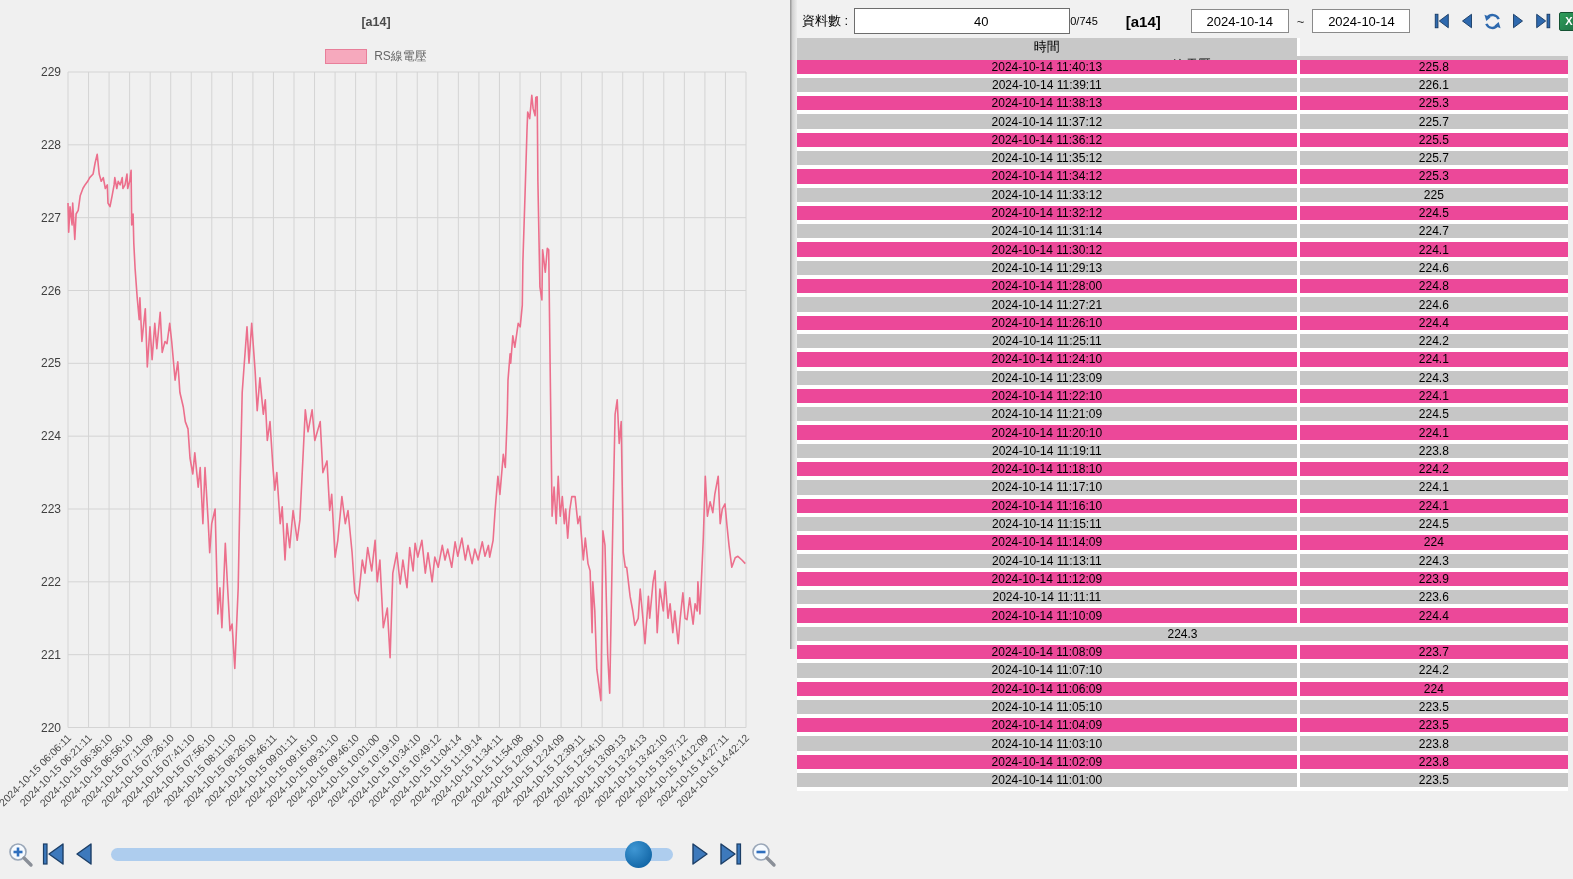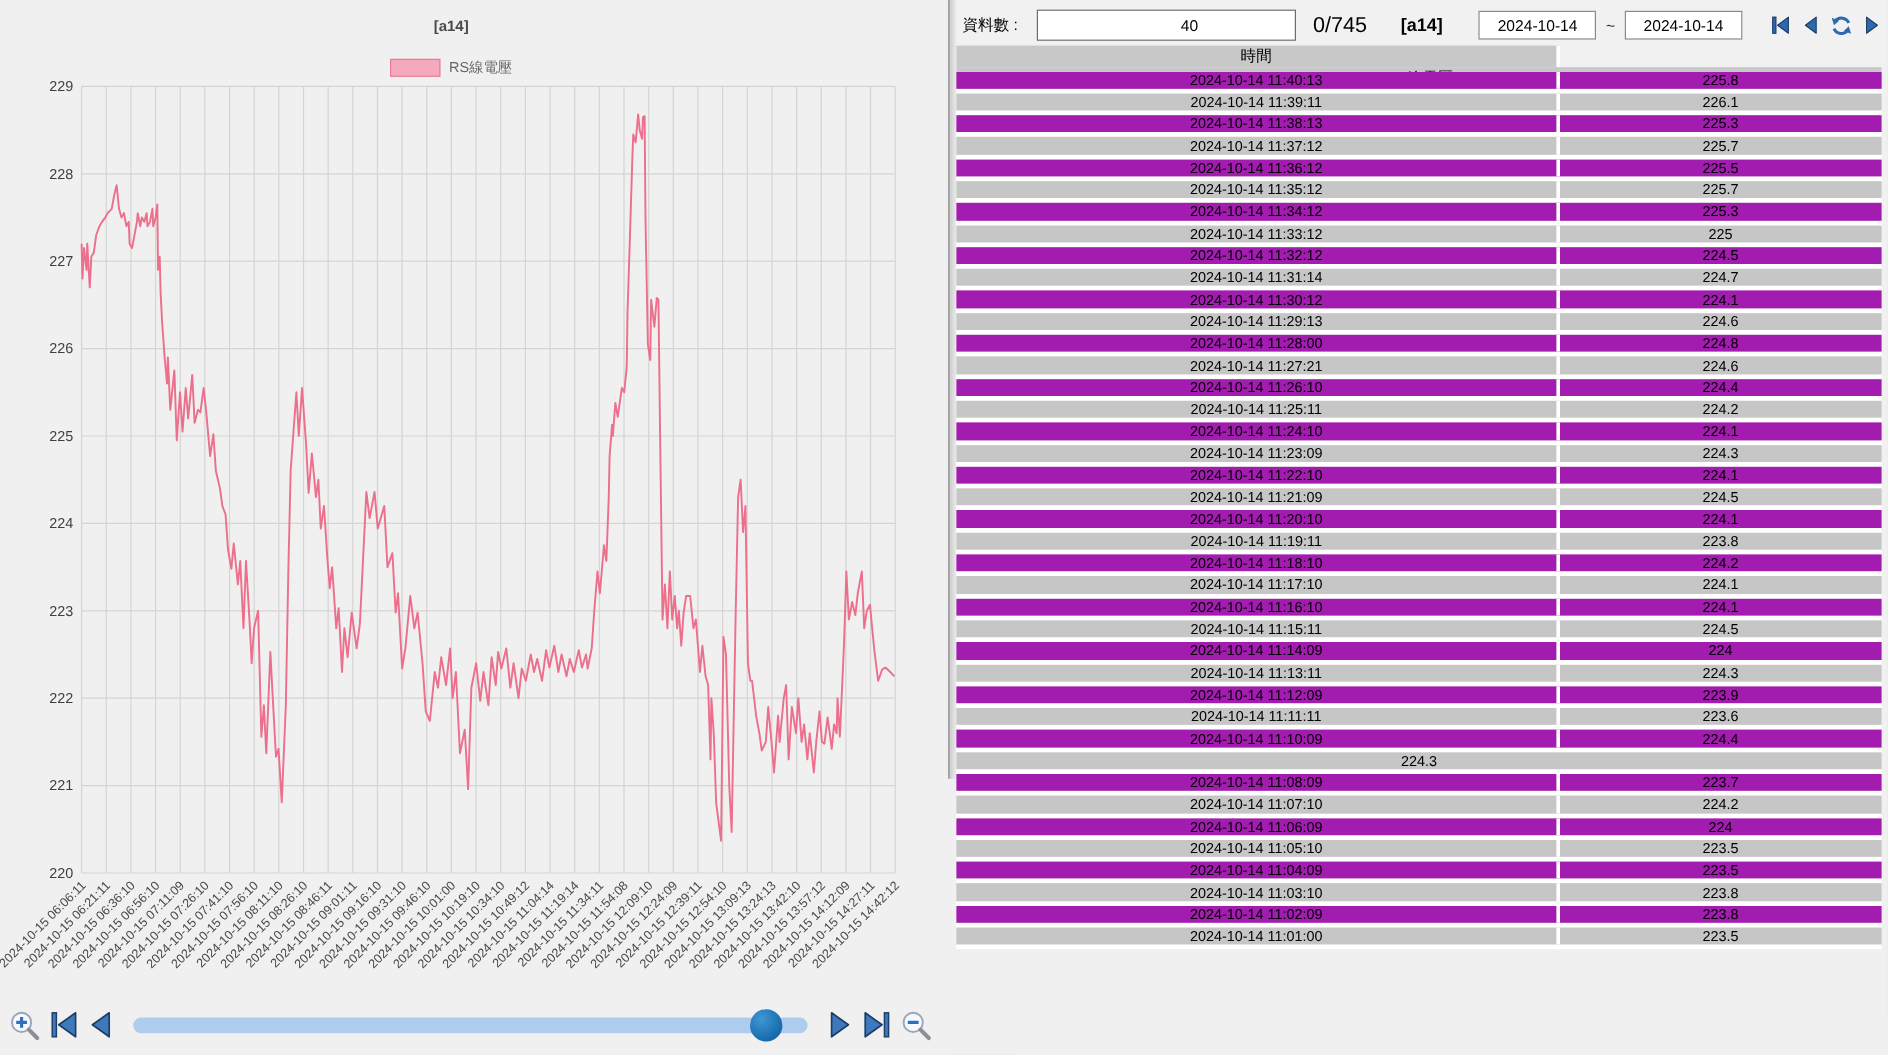--- a/index.html
+++ b/index.html
@@ -19,42 +19,42 @@
   .ctrl-btn{flex:0 0 auto;margin:0 3px;cursor:pointer;}
   .slider-track{position:relative;flex:1 1 auto;height:13px;margin:0 10px;background:#aecdee;border-radius:7px;}
   .slider-thumb{position:absolute;top:50%;width:27px;height:27px;margin-top:-13.5px;border-radius:50%;
                 background:radial-gradient(circle at 35% 30%,#3f97d4,#1468a8 75%);cursor:pointer;}
   
   .right-panel{position:absolute;left:790px;top:0;width:783px;height:649px;background:#f1f1f1;}
   .panel-divider{position:absolute;left:0;top:0;bottom:0;width:7px;
                  background:linear-gradient(to right,#9f9f9f 0,#9f9f9f 1px,#cfcfcf 2px,#ececec 7px);}
   .toolbar{position:absolute;top:8px;left:10px;right:4px;height:26px;display:flex;align-items:center;white-space:nowrap;}
   .tb-label{font-size:13px;margin-left:2px;}
-  .tb-count{width:172px;height:22px;margin-left:16px;text-align:center;font-size:13px;
+  .tb-count{width:172px;height:22px;margin-left:6px;text-align:center;font-size:13px;
             border:1px solid #6d6d6d;background:#fff;font-family:inherit;padding-left:40px;}
-  .tb-pos{font-size:18px;margin-left:14px;}
+  .tb-pos{font-size:11px;}
   .tb-tag{font-size:15px;font-weight:bold;margin-left:28px;}
   .tb-date{width:92px;height:20px;margin-left:8px;text-align:center;font-size:13px;
            border:1px solid #8a8a8a;background:#fff;font-family:inherit;}
   .tb-date.first{margin-left:30px;}
   .tb-tilde{font-size:13px;margin-left:8px;color:#333;}
   .tb-icons{display:flex;align-items:center;margin-left:16px;}
   .tb-icons > *{margin-left:7px;cursor:pointer;flex:0 0 auto;}
   .excel-icon{width:17px;height:17px;background:linear-gradient(135deg,#2e9e5b,#1e7145);
               border:1px solid #145232;border-radius:2px;color:#fff;font-size:11px;font-weight:bold;
               display:flex;align-items:center;justify-content:center;}
   
   .data-table{position:absolute;top:38px;left:7px;right:5px;}
   .thead{display:flex;height:19.5px;border-bottom:2.5px solid #fff;font-size:13px;flex-direction:column;}
   .hcell{background:#c8c8c8;display:flex;align-items:center;justify-content:center;}
   .trow{display:flex;height:18.3px;border-bottom:4px solid #fff;box-sizing:border-box;font-size:12px;}
   .trow .cell{display:flex;align-items:center;justify-content:center;box-sizing:border-box;}
   .c-time{width:65.2%;border-right:3px solid #fff;box-sizing:border-box;}
   .c-val{flex:1;}
-  .trow.light .cell{background:#a21caf;}
+  .trow.light .cell{background:#ec4899;}
   .trow.dark  .cell{background:#c6c6c6;}
 </style>
 </head>
 <body>
 
 <div class="app">
 
   <div class="chart-panel">
     <div class="chart-title">[a14]</div>
     <div class="legend-row">

